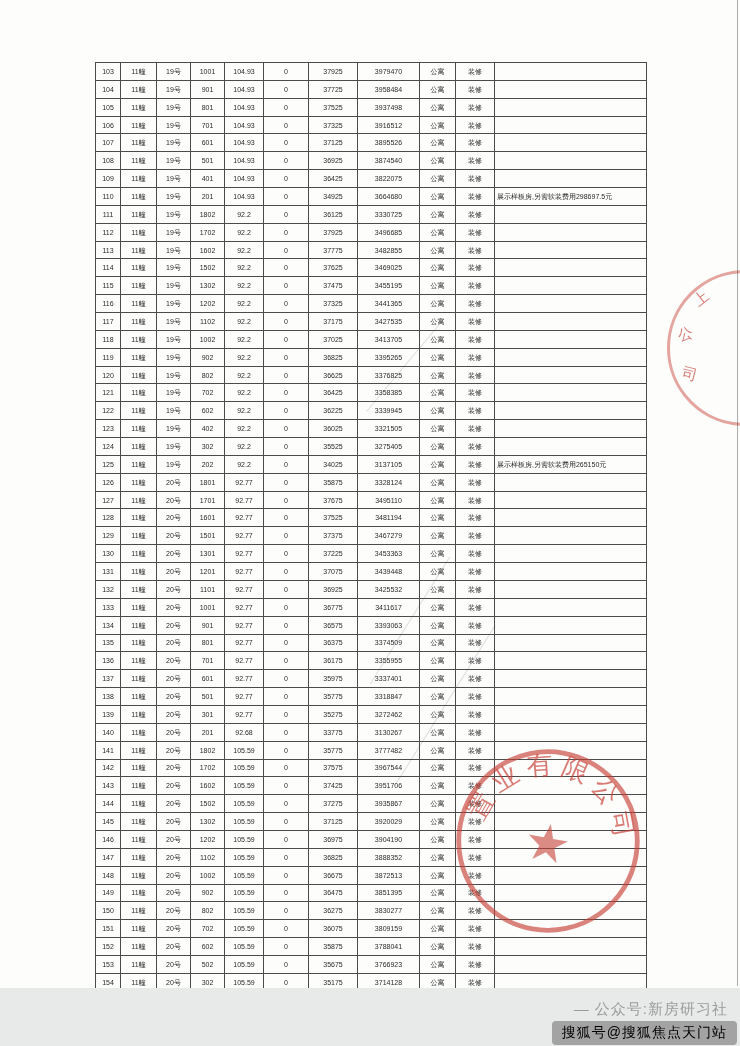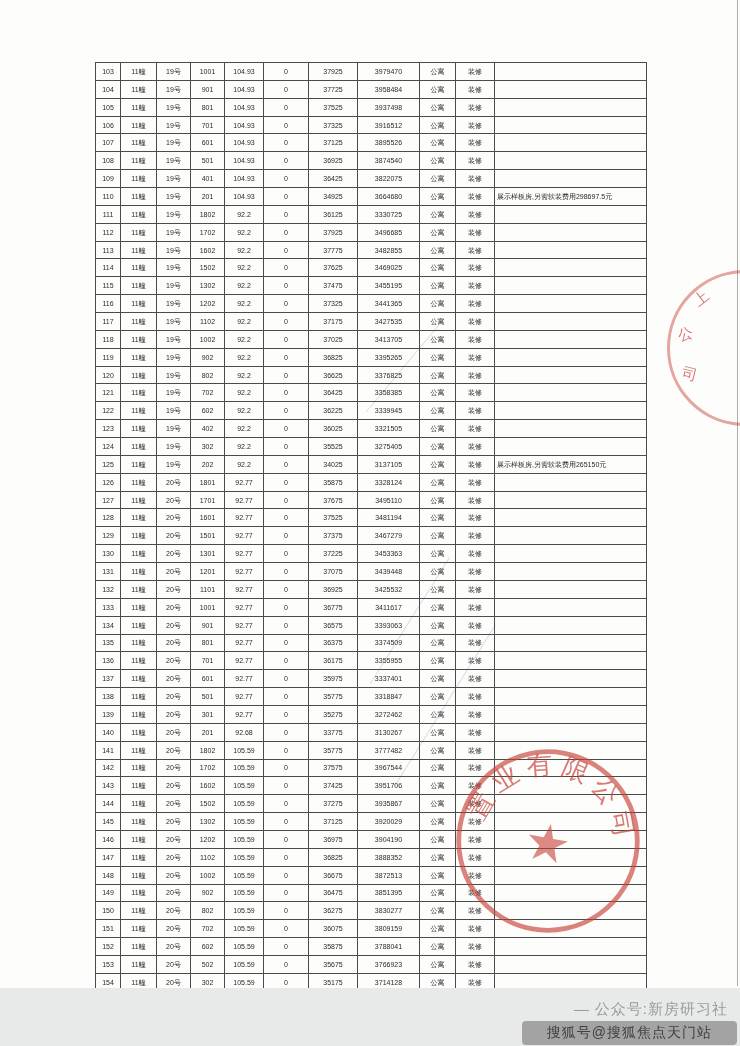--- a/index.html
+++ b/index.html
@@ -50,23 +50,23 @@
   .wm2{left:350px;top:705px;width:190px;transform:rotate(-58deg);}
   .wm3{left:345px;top:365px;width:120px;transform:rotate(-50deg);}
 
   
   .footer-channel{
     position:absolute;top:1000px;right:12px;
     font-size:15px;color:#9b9b9b;letter-spacing:1px;
   }
   .footer-badge{
     position:absolute;top:1021px;right:3px;
-    background:#a3a3a3;color:#404040;
+    background:#a3a3a3;color:#000000;
     font-size:14px;letter-spacing:1px;
-    padding:3px 25px;border-radius:4px;
+    padding:3px 10px;border-radius:4px;
   }
 </style>
 </head>
 <body>
 
 <div class="scan-page"></div>
 
 <div class="wm wm1"></div>
 <div class="wm wm2"></div>
 <div class="wm wm3"></div>

